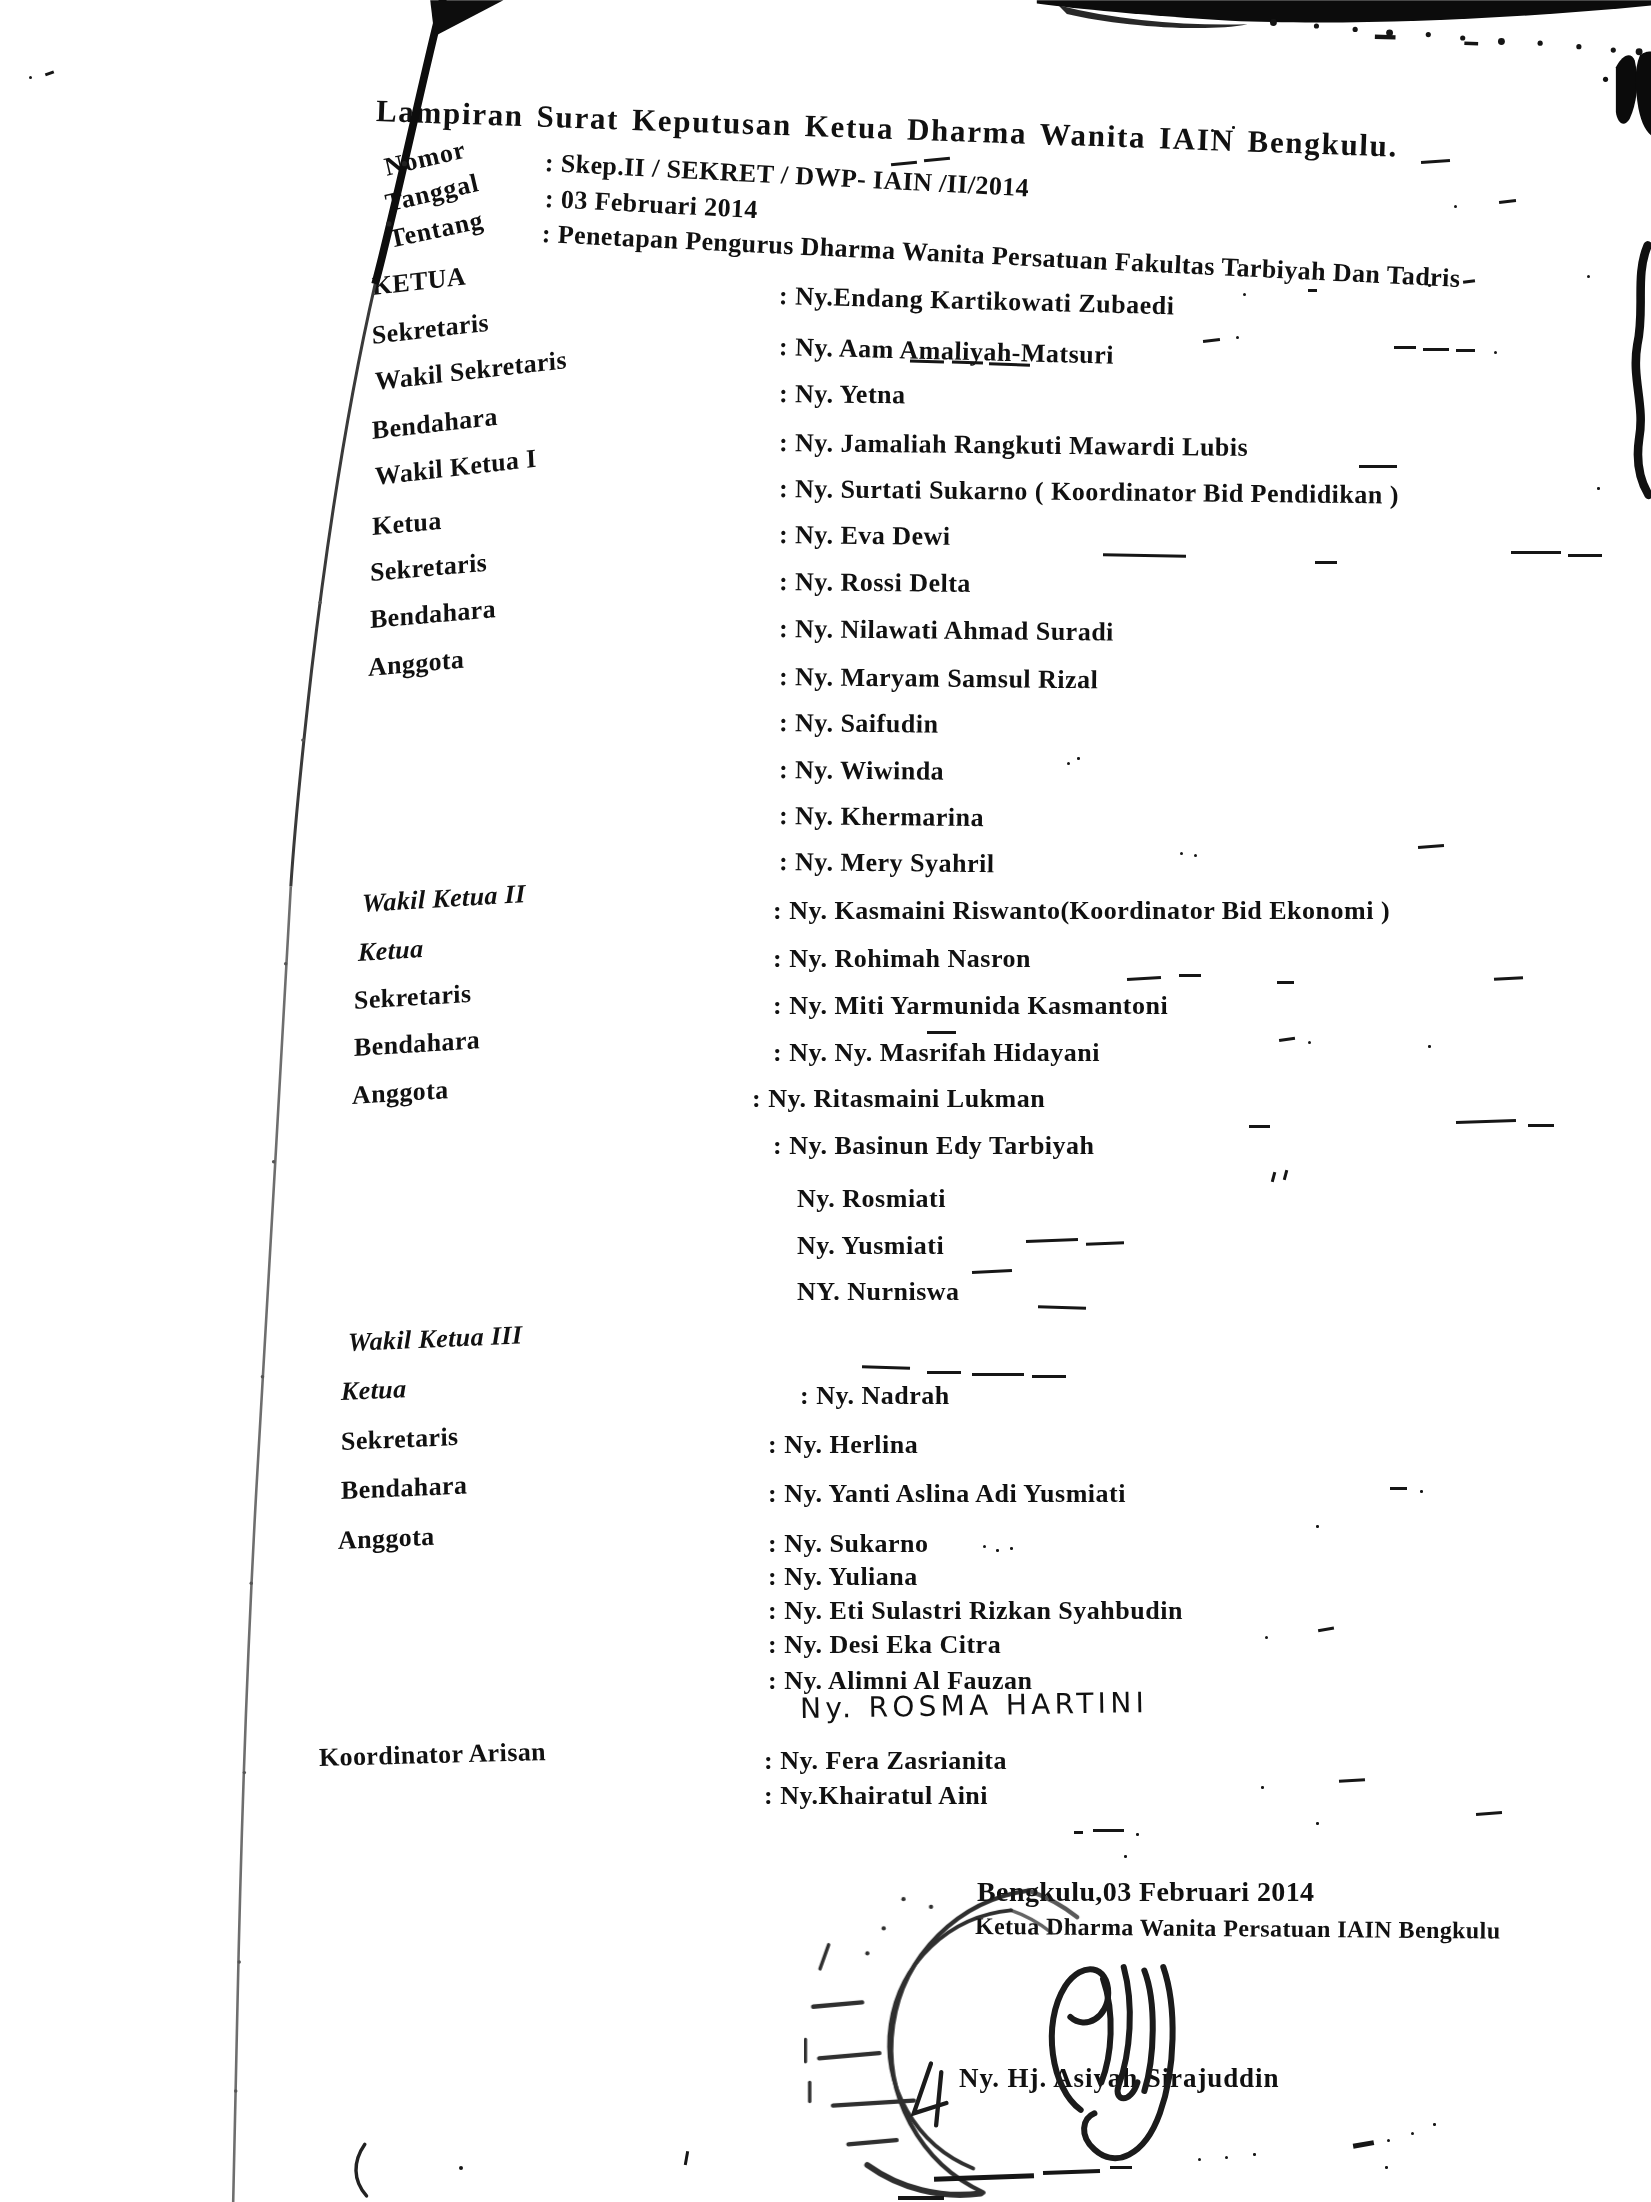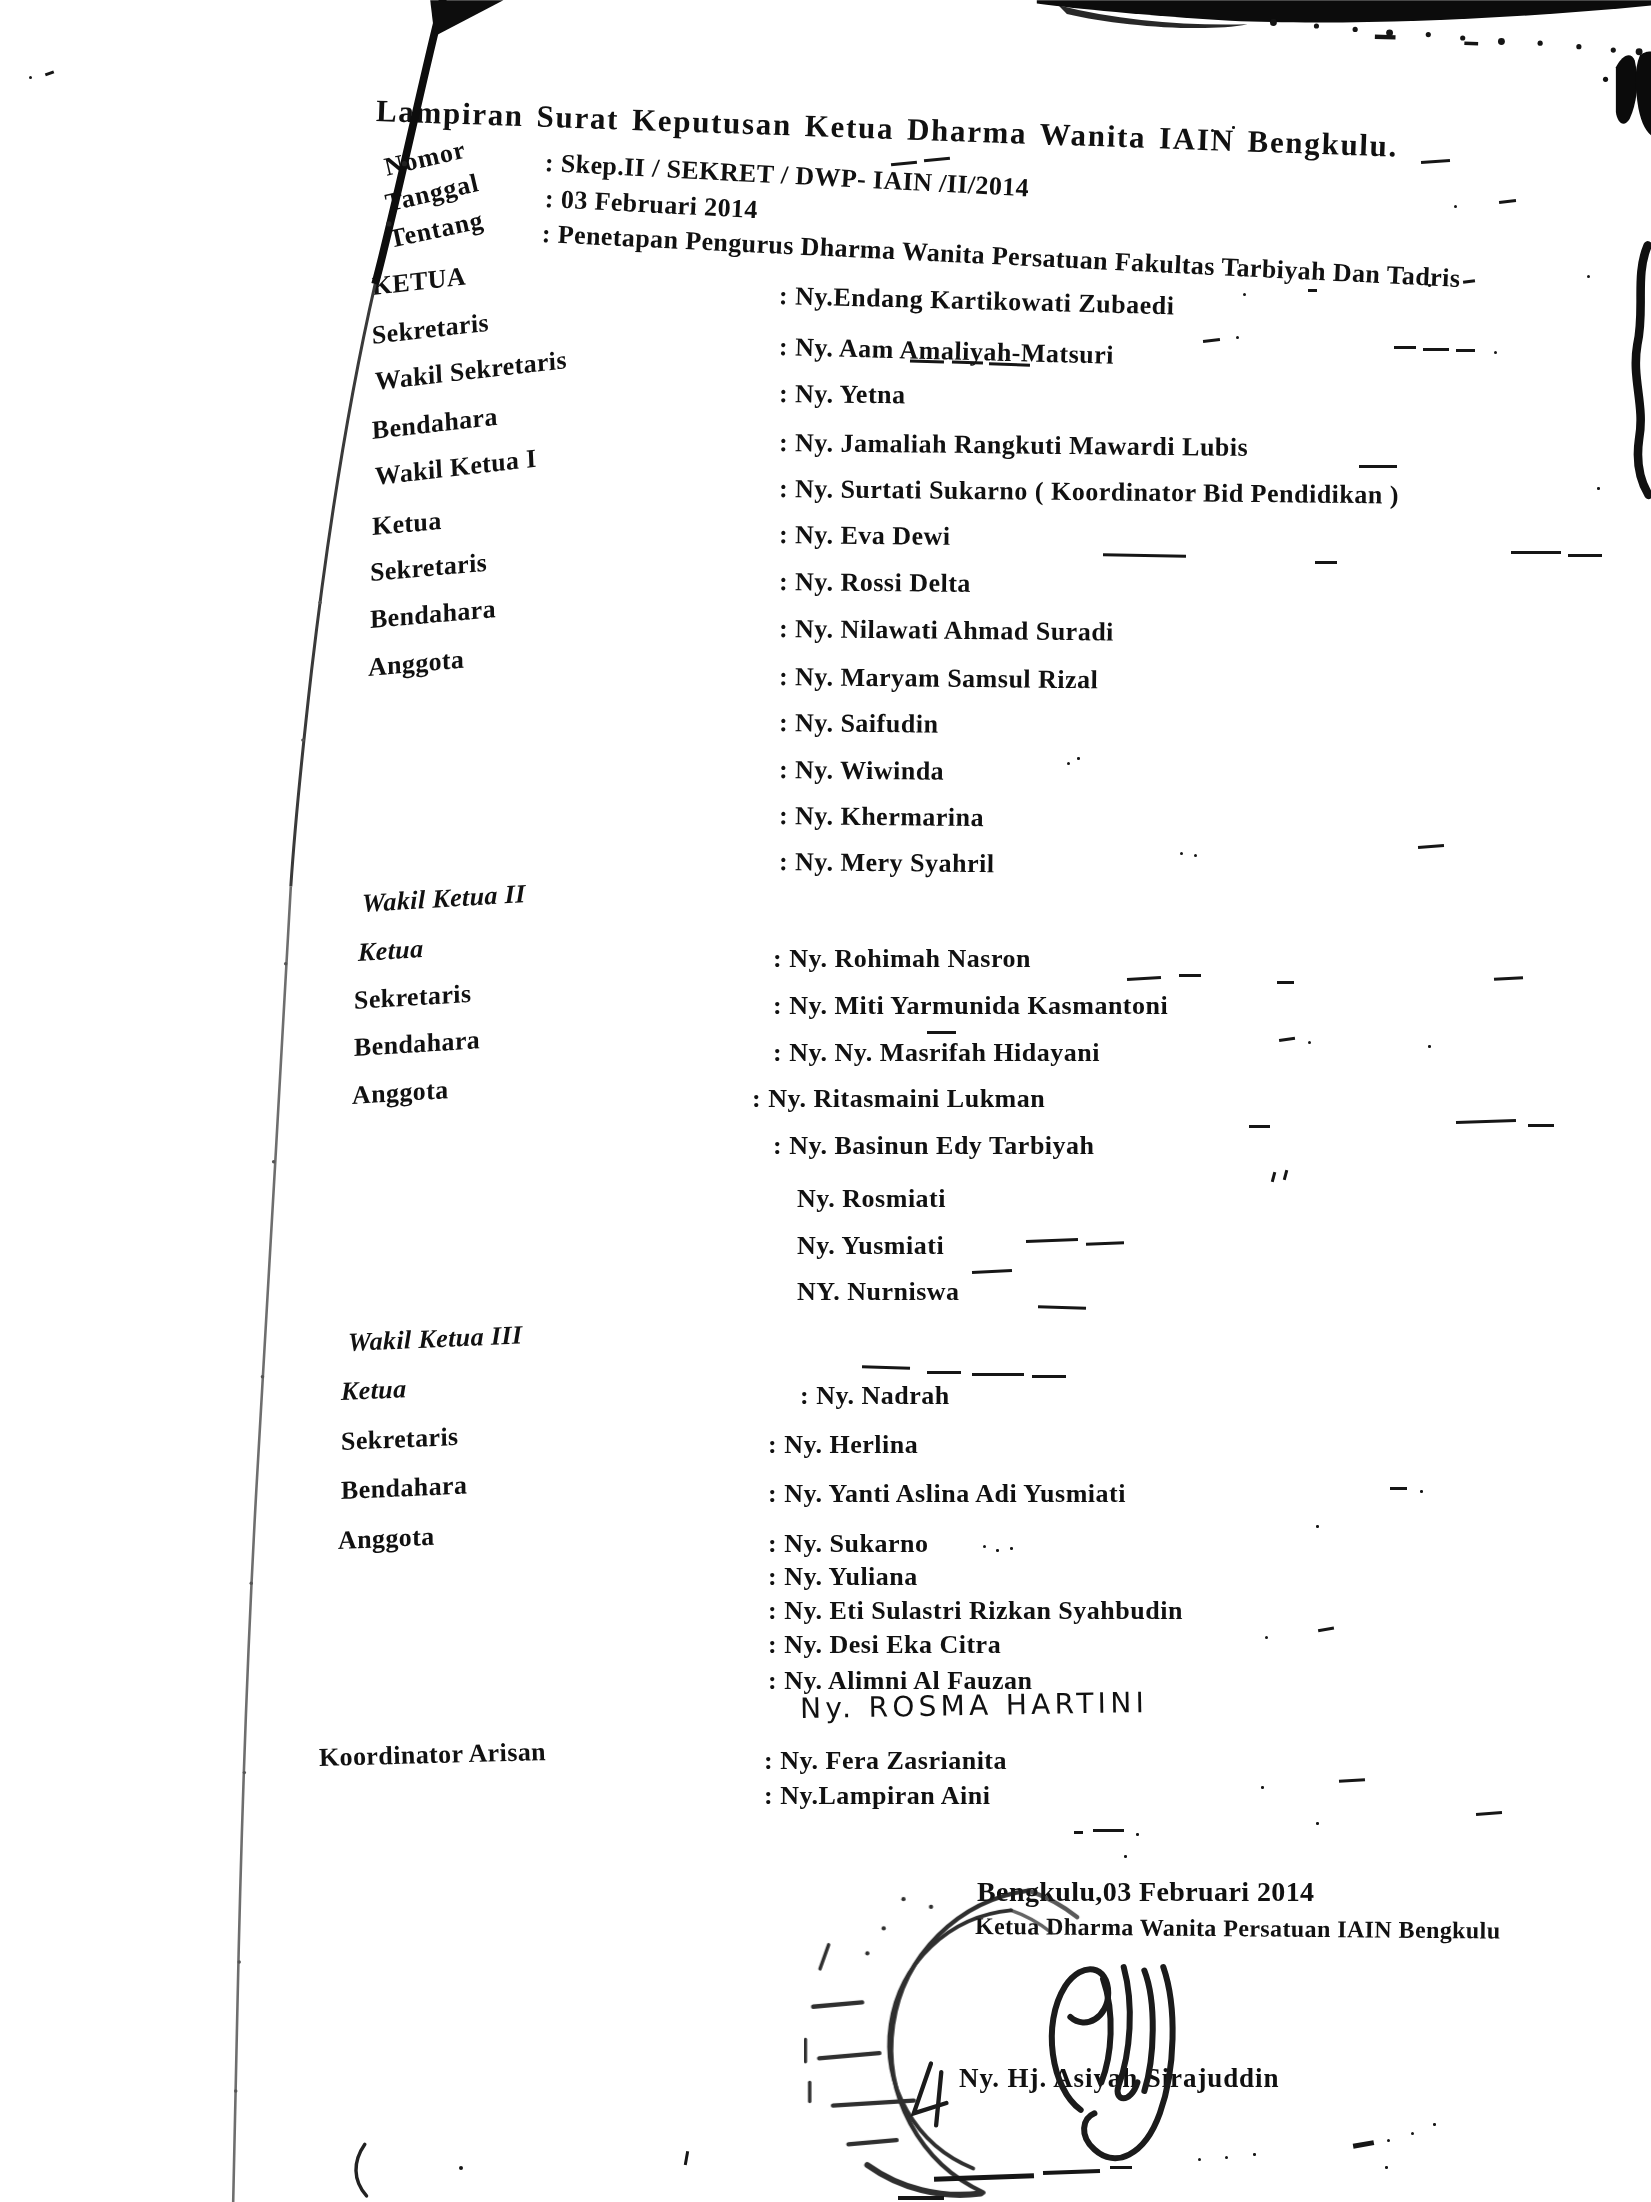--- a/index.html
+++ b/index.html
@@ -61,20 +61,21 @@
   <div class="t val vr2" style="left:779px;top:567px">: Ny. Rossi Delta</div>
   <div class="t lbl la2" style="left:370px;top:605px">Bendahara</div>
   <div class="t val vr2" style="left:779px;top:614px">: Ny. Nilawati Ahmad Suradi</div>
   <div class="t lbl la2" style="left:368px;top:653px">Anggota</div>
   <div class="t val vr2" style="left:779px;top:662px">: Ny. Maryam Samsul Rizal</div>
   <div class="t val vr2" style="left:779px;top:708px">: Ny. Saifudin</div>
   <div class="t val vr2" style="left:779px;top:755px">: Ny. Wiwinda</div>
   <div class="t val vr2" style="left:779px;top:801px">: Ny. Khermarina</div>
   <div class="t val vr2" style="left:779px;top:847px">: Ny. Mery Syahril</div>
   <div class="t lbl lb ital" style="left:362px;top:889px">Wakil Ketua II</div>
+  <div class="t val" style="left:773px;top:896px">: Ny. Kasmaini Riswanto(Koordinator Bid  Ekonomi )</div>
   <div class="t lbl lb ital" style="left:358px;top:938px">Ketua</div>
   <div class="t val" style="left:773px;top:944px">: Ny. Rohimah Nasron</div>
   <div class="t lbl lb" style="left:354px;top:986px">Sekretaris</div>
   <div class="t val" style="left:773px;top:991px">: Ny. Miti Yarmunida Kasmantoni</div>
   <div class="t lbl lb" style="left:354px;top:1033px">Bendahara</div>
   <div class="t val" style="left:773px;top:1038px">: Ny. Ny. Masrifah Hidayani</div>
   <div class="t lbl lb" style="left:352px;top:1081px">Anggota</div>
   <div class="t val" style="left:752px;top:1084px">: Ny. Ritasmaini Lukman</div>
   <div class="t val" style="left:773px;top:1131px">: Ny. Basinun Edy Tarbiyah</div>
   <div class="t val" style="left:797px;top:1184px">Ny. Rosmiati</div>
@@ -89,21 +90,21 @@
   <div class="t val" style="left:768px;top:1479px">: Ny. Yanti Aslina Adi Yusmiati</div>
   <div class="t lbl lc" style="left:338px;top:1526px">Anggota</div>
   <div class="t val" style="left:768px;top:1529px">: Ny. Sukarno</div>
   <div class="t val" style="left:768px;top:1562px">: Ny. Yuliana</div>
   <div class="t val" style="left:768px;top:1596px">: Ny. Eti Sulastri Rizkan Syahbudin</div>
   <div class="t val" style="left:768px;top:1630px">: Ny. Desi Eka Citra</div>
   <div class="t val" style="left:768px;top:1666px">: Ny. Alimni Al Fauzan</div>
   <div class="t hand" style="left:800px;top:1692px">Ny. ROSMA HARTINI</div>
   <div class="t lbl ld" style="left:319px;top:1743px">Koordinator Arisan</div>
   <div class="t val" style="left:764px;top:1746px">: Ny. Fera Zasrianita</div>
-  <div class="t val" style="left:764px;top:1781px">: Ny.Lampiran Aini</div>
+  <div class="t val" style="left:764px;top:1781px">: Ny.Khairatul Aini</div>
 
   <div class="t sig1" style="left:977px;top:1876px">Bengkulu,03 Februari 2014</div>
   <div class="t sig2" style="left:975px;top:1913px">Ketua Dharma Wanita Persatuan IAIN Bengkulu</div>
   <div class="t sig3" style="left:959px;top:2063px">Ny. Hj. Asiyah Sirajuddin</div>
 
   <svg class="layer" viewBox="0 0 1920 2560">
 
     <path d="M516 -6 C492 86 462 232 436 330" stroke="#0d0d0d" stroke-width="9" fill="none"></path>
     <path d="M500 0 L585 0 L505 42 Z" fill="#0d0d0d"></path>
     <path d="M436 330 C404 470 382 610 362 780 C352 868 344 940 338 1030" stroke="#3a3a3a" stroke-width="3.5" fill="none"></path>

